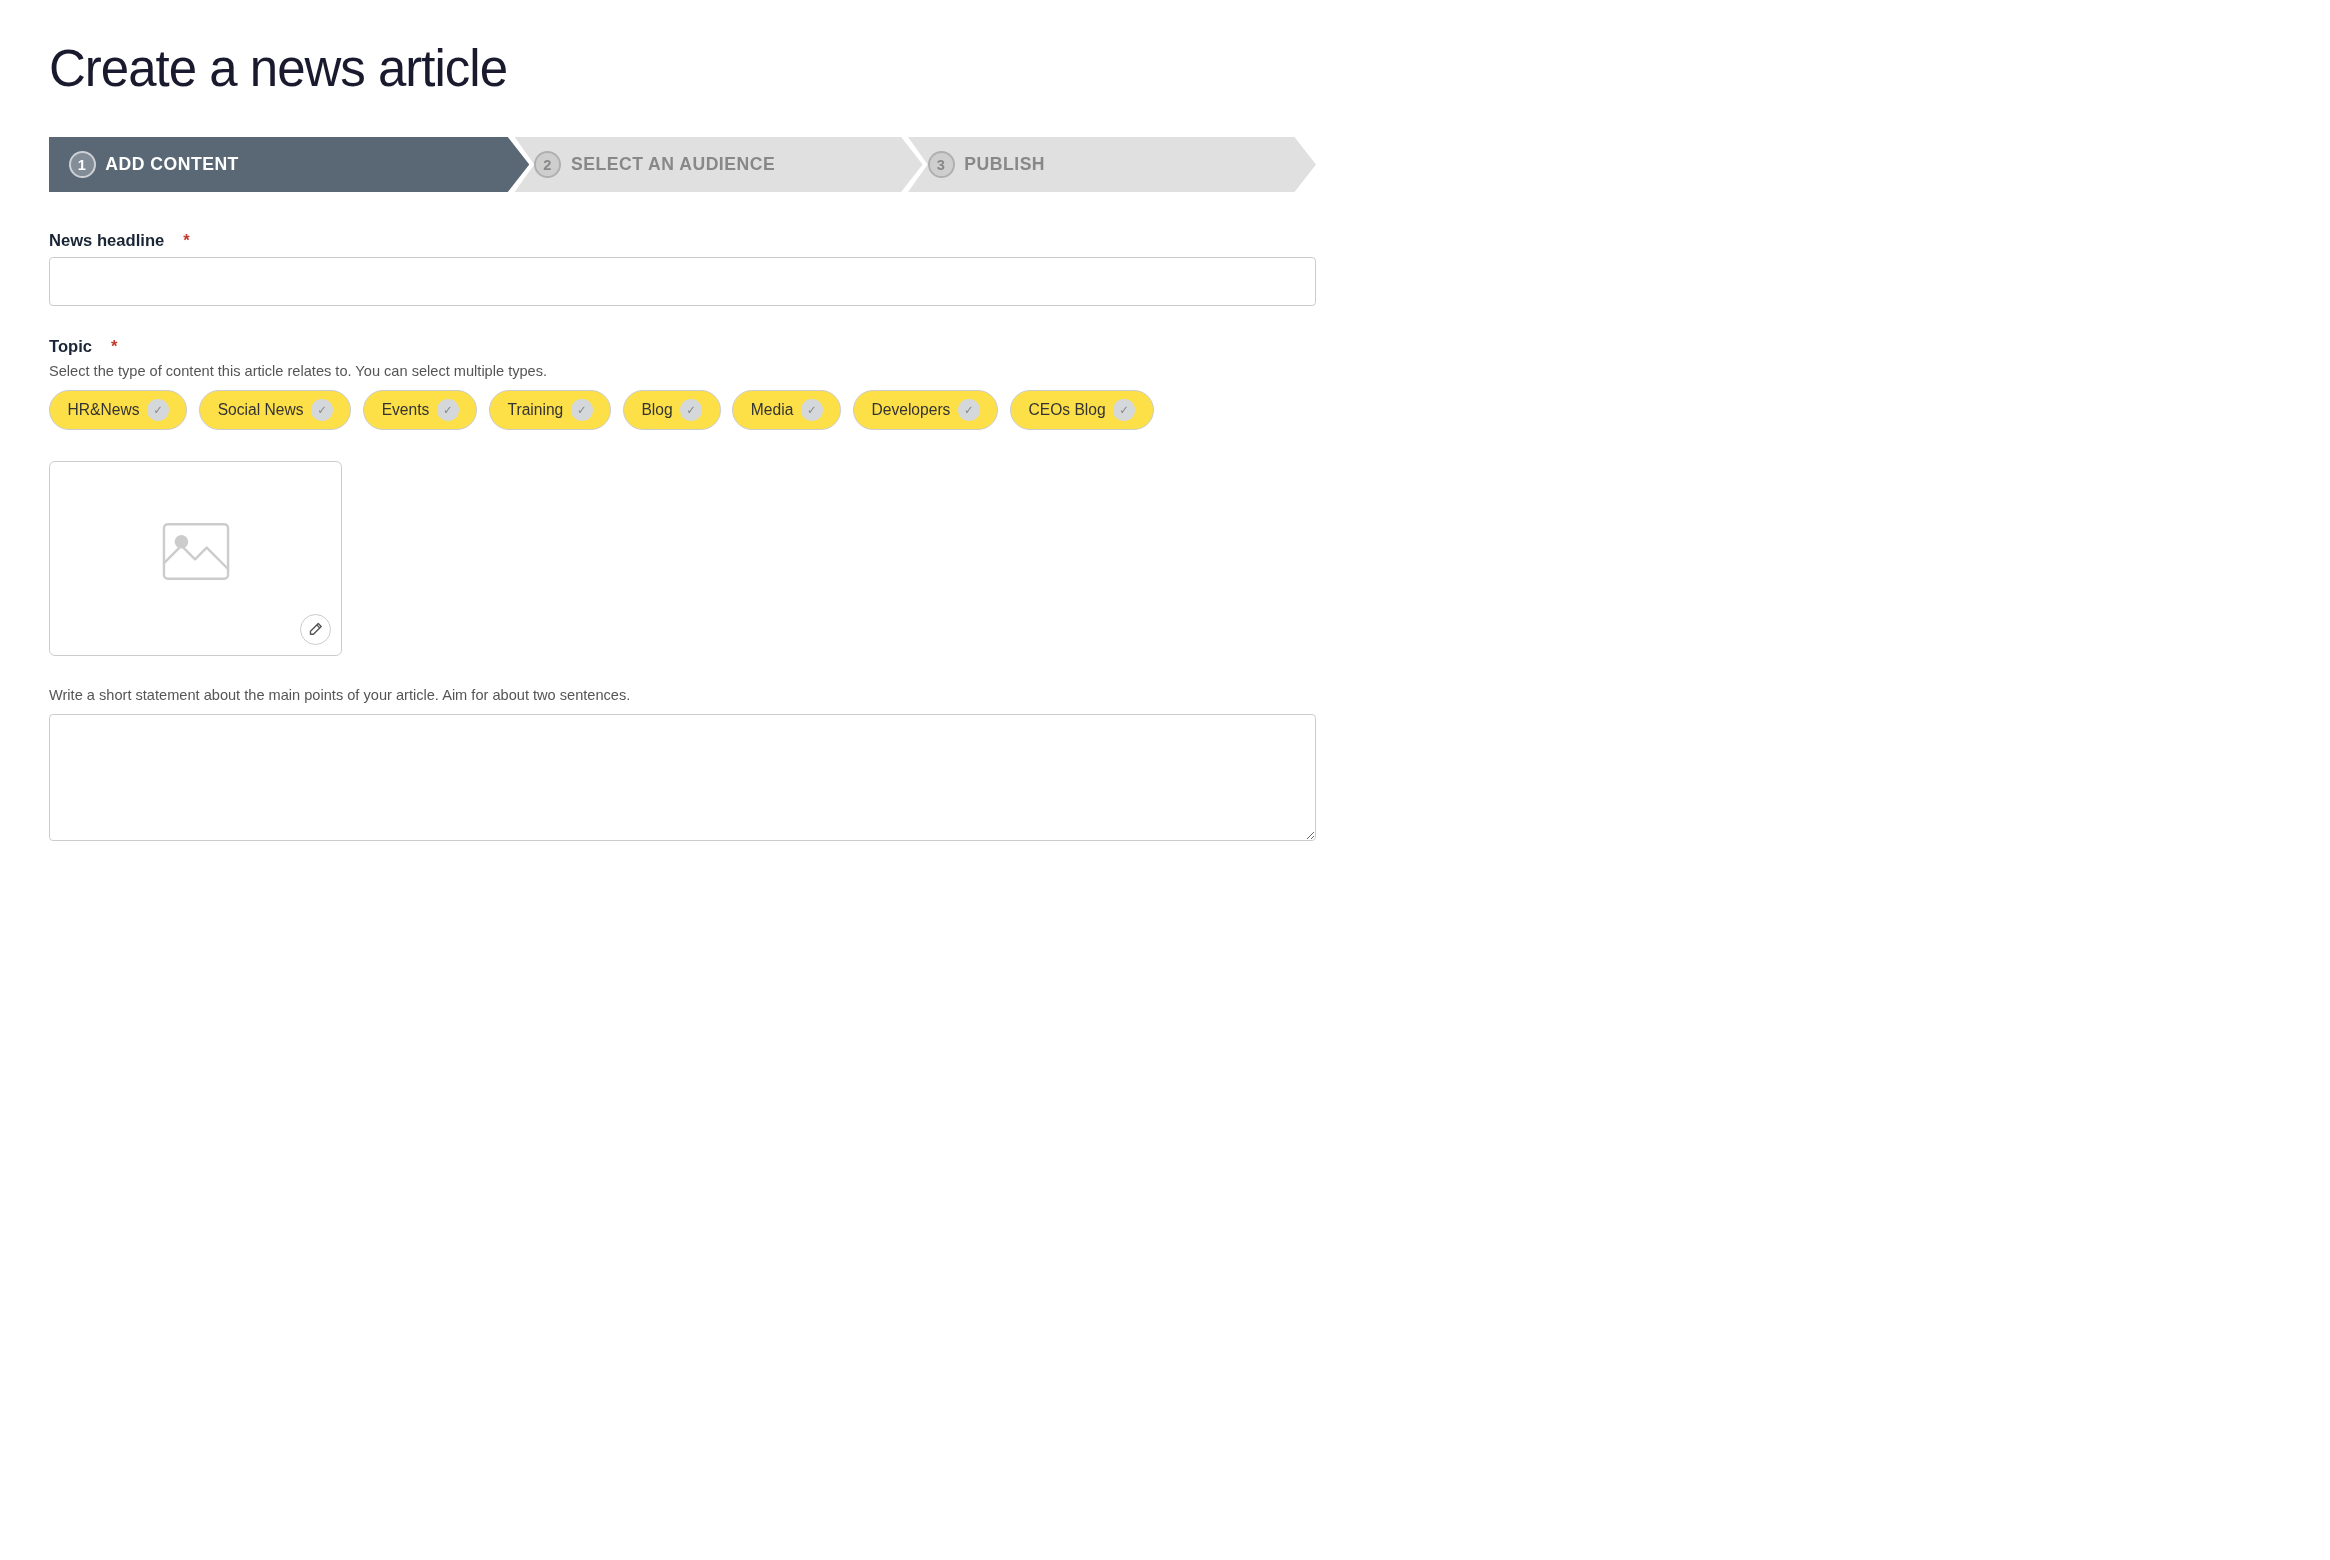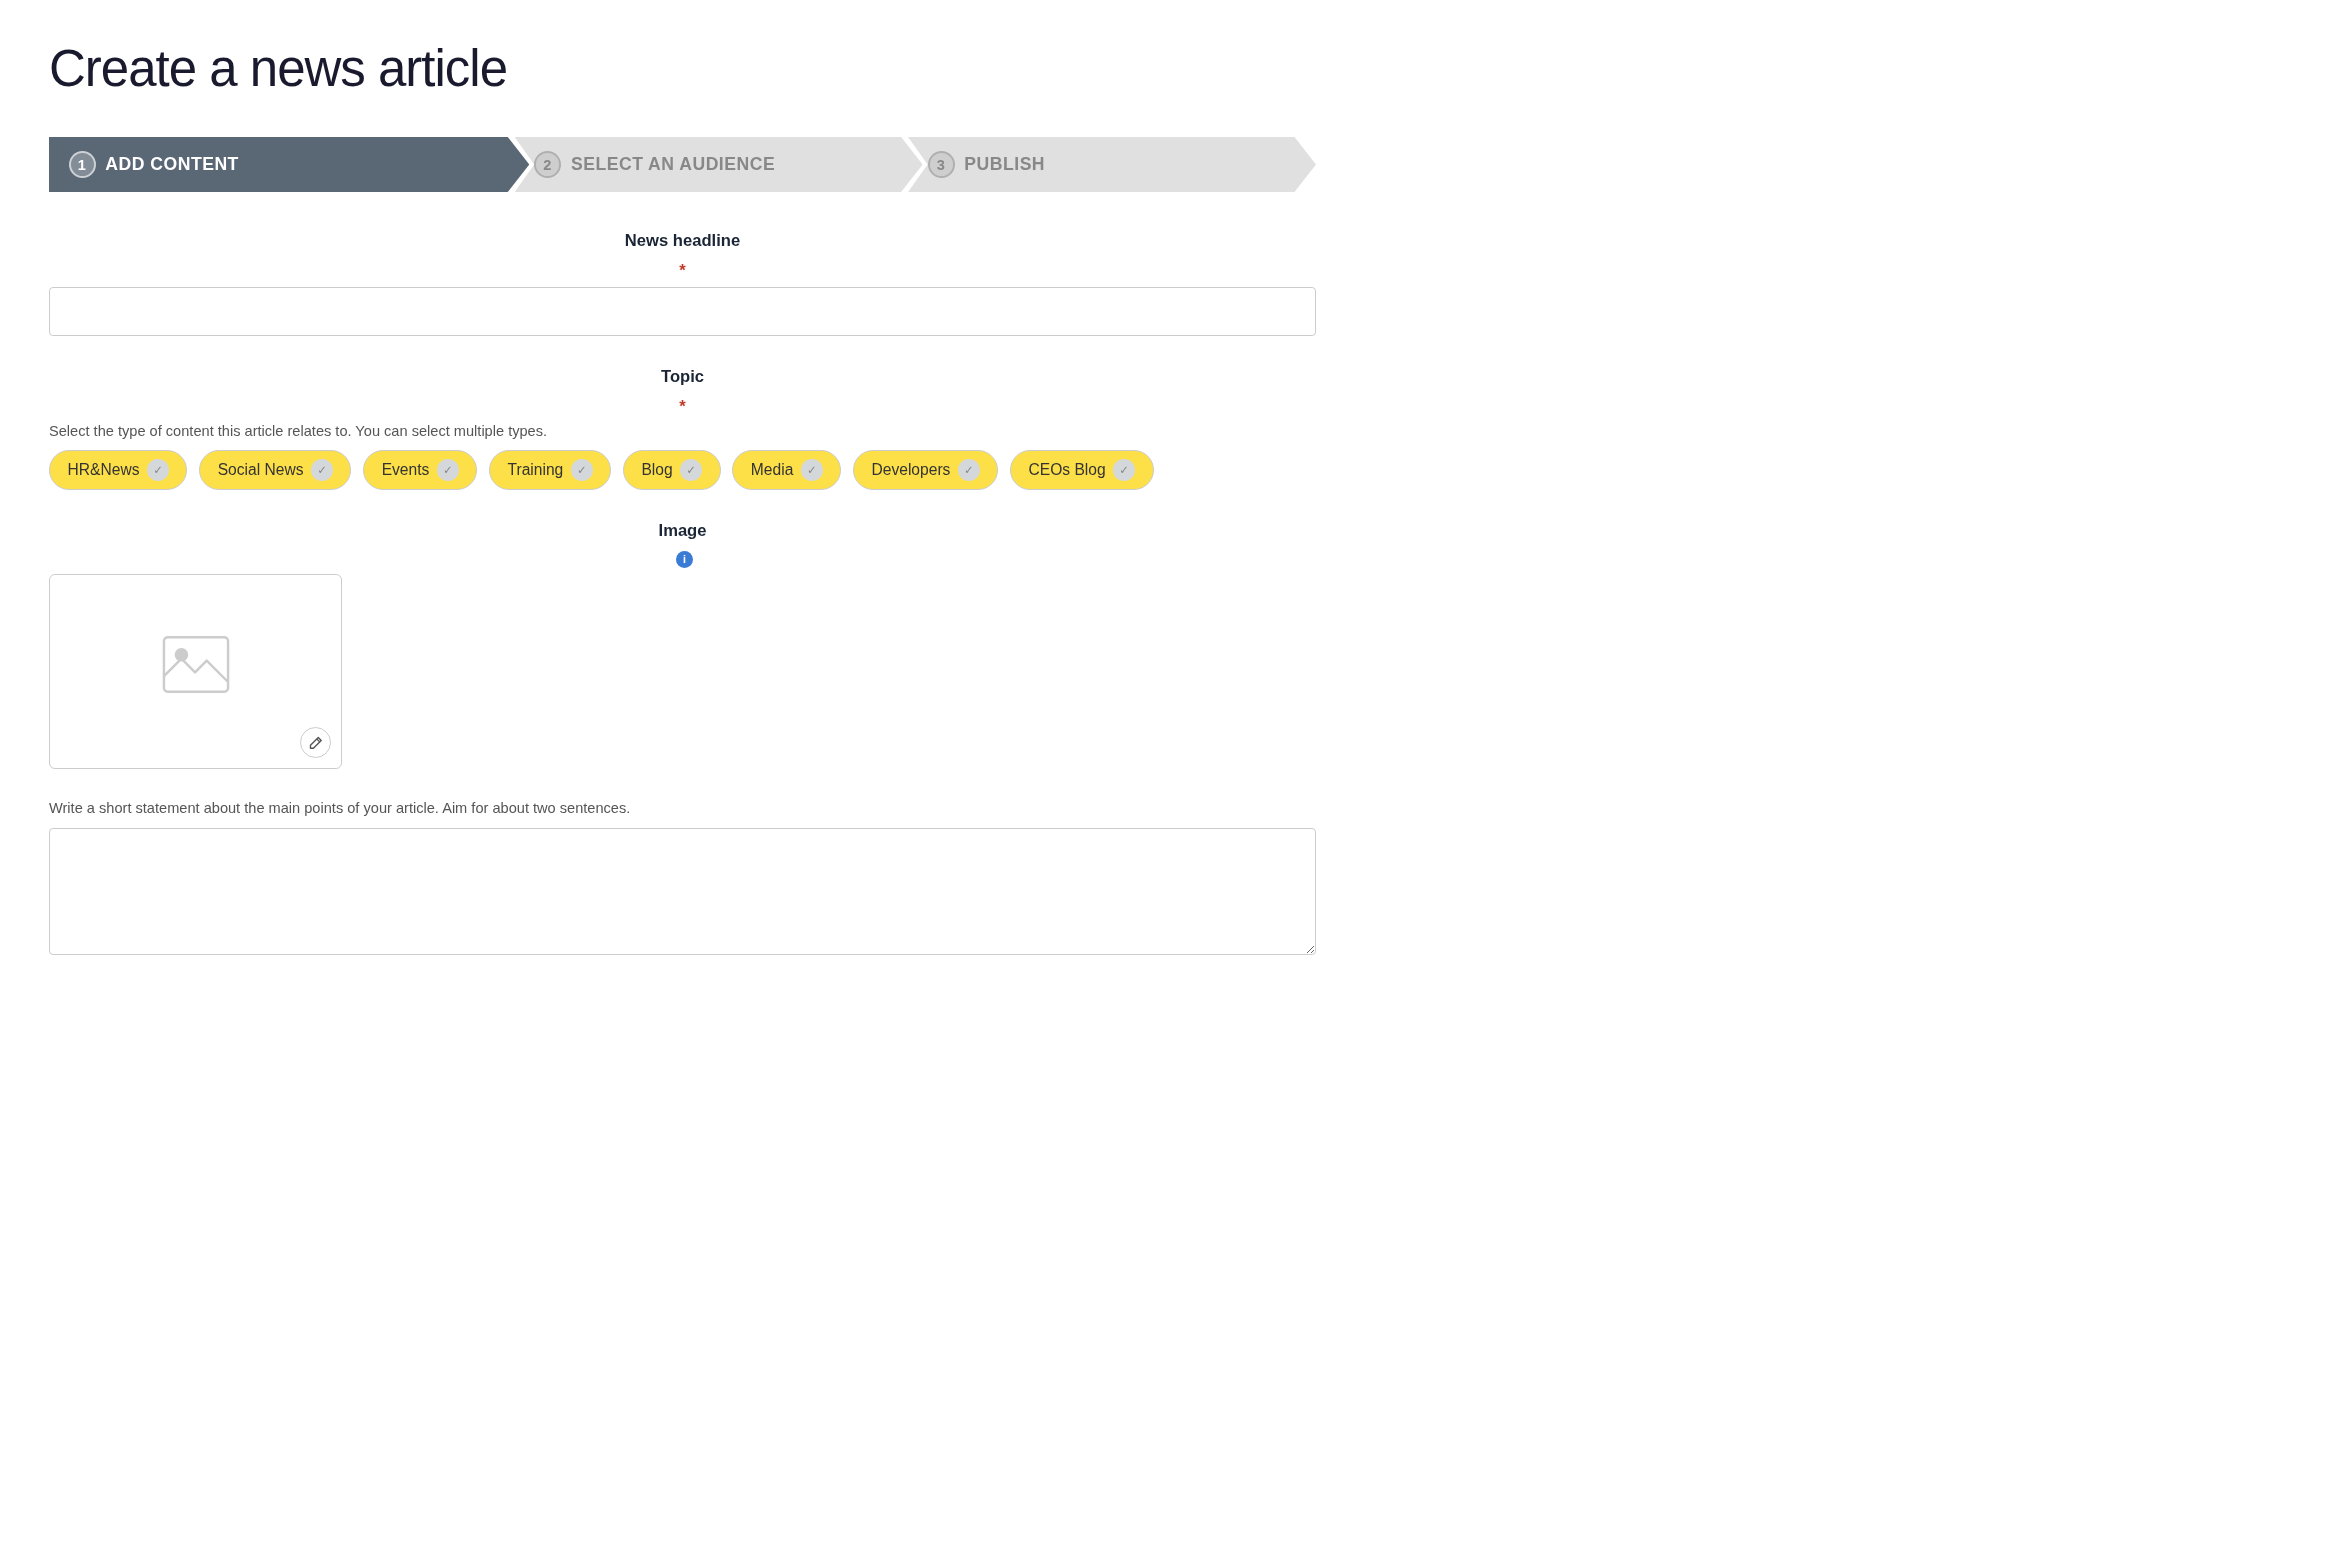--- a/index.html
+++ b/index.html
@@ -80,22 +80,21 @@
       margin-bottom: 31px;
     }
 
     .field-label {
       font-size: 16.6px;
       font-weight: 700;
       color: #1a2535;
       margin-bottom: 5.9px;
       display: flex;
       align-items: center;
-      gap: 10px;
-      flex-direction: column;
+      gap: 19px;
     }
 
     .required-star {
       color: #c0392b;
     }
 
     .field-description {
       font-size: 14.6px;
       color: #555;
       margin-bottom: 11.7px;
@@ -279,24 +278,20 @@
       <span class="pill-check">✓</span>
     </div>
       <div class="topic-pill">
       <span>CEOs Blog</span>
       <span class="pill-check">✓</span>
     </div>
     </div>
 </div>
 
 <div class="form-section">
-  <div class="field-label">
-    <span>Image</span>
-    <span class="info-icon">i</span>
-  </div>
   <div class="image-upload-box">
     <span class="image-placeholder-icon">
       <svg width="68" height="59" viewBox="0 0 70 60" fill="none" xmlns="http://www.w3.org/2000/svg">
         <rect x="2" y="2" width="66" height="56" rx="4" stroke="#ccc" stroke-width="2.5" fill="none"></rect>
         <circle cx="20" cy="20" r="7" fill="#ccc"></circle>
         <path d="M2 42 L20 24 L34 38 L46 26 L68 48" stroke="#ccc" stroke-width="2.5" fill="none" stroke-linejoin="round"></path>
       </svg>
     </span>
     <button class="image-edit-btn" title="Edit image">
       <svg width="13.7" height="13.7" viewBox="0 0 14 14" fill="none" xmlns="http://www.w3.org/2000/svg">

